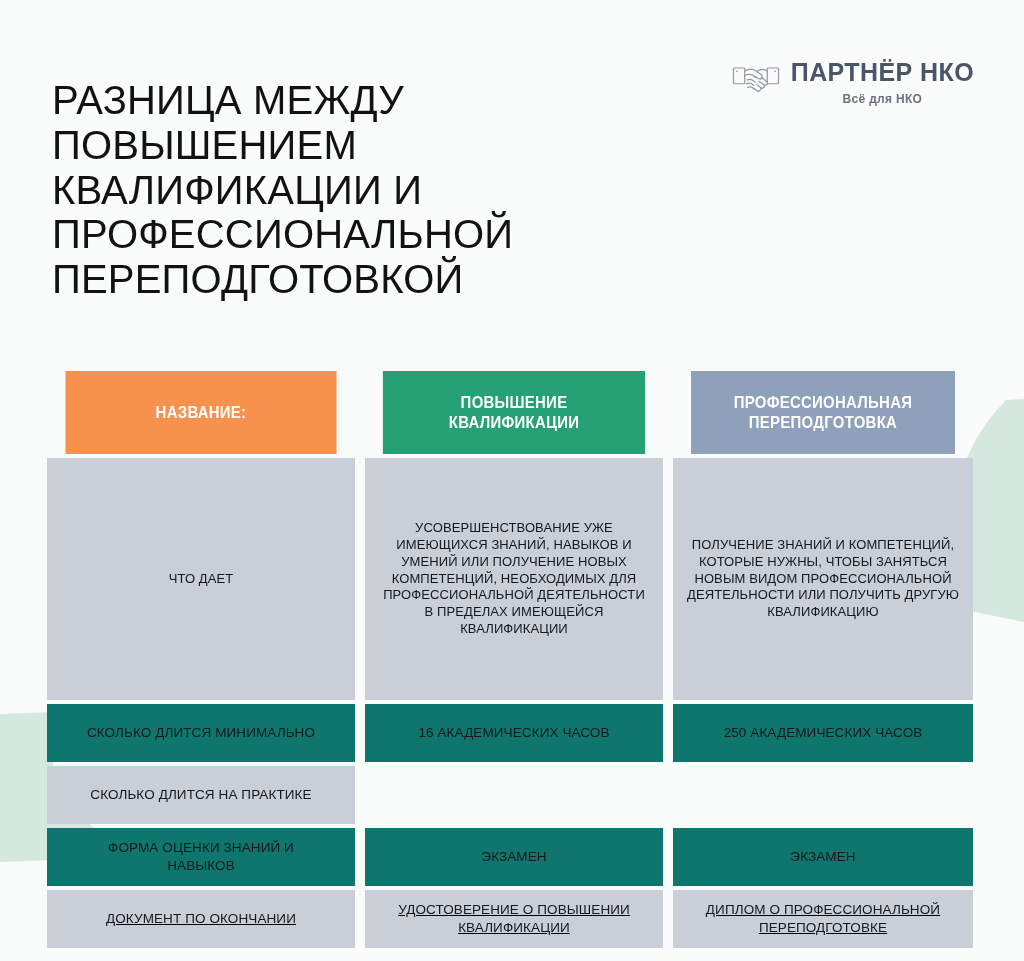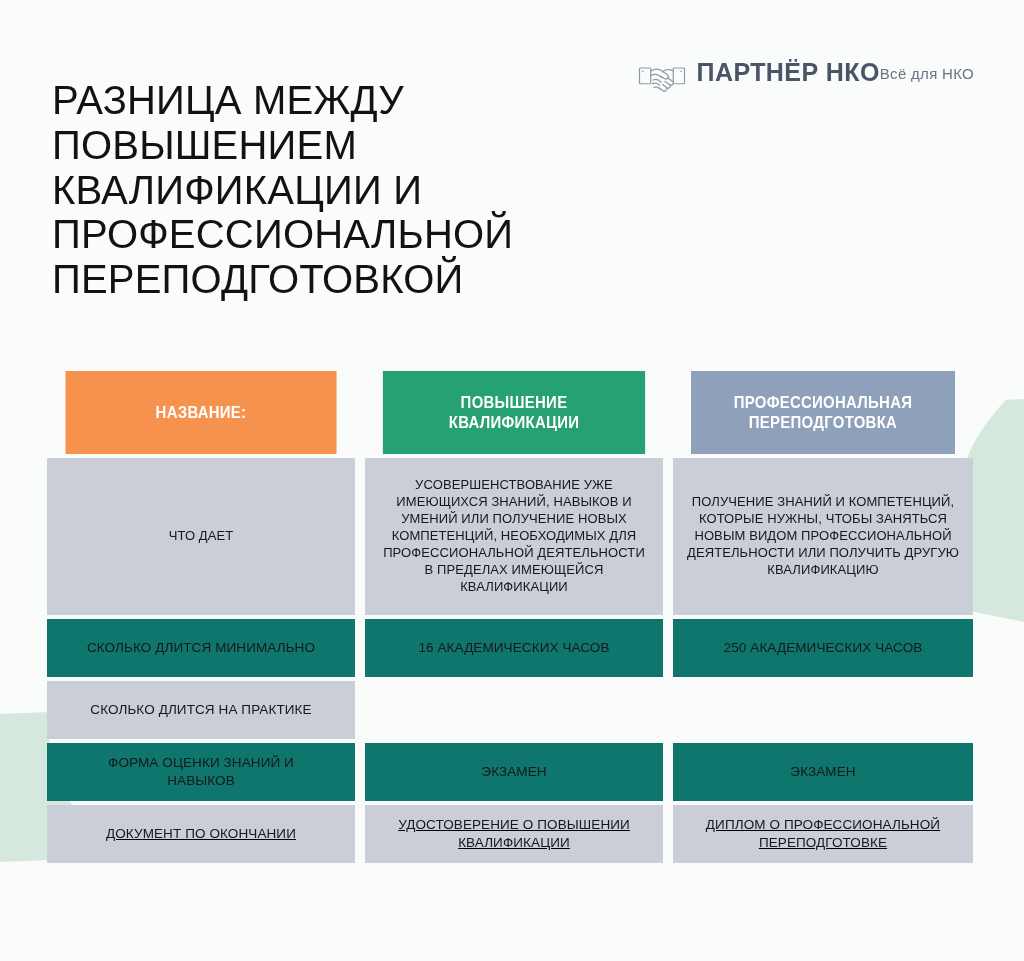--- a/index.html
+++ b/index.html
@@ -60,40 +60,40 @@
 
   .brand-icon {
     width: 48px;
     height: 40px;
     flex: 0 0 auto;
     margin-top: 2px;
   }
 
   .brand-text {
     display: flex;
-    flex-direction: row;
+    flex-direction: column;
     align-items: center;
     padding-top: 2px;
   }
 
   .brand-name {
     font-size: 25px;
     font-weight: 700;
     color: #4a5568;
     letter-spacing: 0.4px;
     line-height: 1;
     white-space: nowrap;
   }
 
   .brand-tagline {
-    font-size: 15px;
-    font-weight: 400;
+    font-size: 12px;
+    font-weight: 700;
     color: #6b7280;
     letter-spacing: 0.3px;
-    margin-top: 1px;
+    margin-top: 7px;
     white-space: nowrap;
   }
 
   
   .table {
     position: absolute;
     left: 47px;
     top: 371px;
     width: 926px;
     z-index: 2;
@@ -137,21 +137,21 @@
   .row-head .col-0 { background: #f7914e; }
   .row-head .col-1 { background: #26a173; }
   .row-head .col-2 { background: #8ea0ba; }
 
   .row-head { margin-bottom: 4px; }
 
   
   .row-dark .cell  { background: #c9ced7; }
   .row-light .cell { background: #0f766e; }
 
-  .h-tall  .cell { height: 157px; }
+  .h-tall  .cell { height: 242px; }
   .h-std   .cell { height: 58px; }
   .h-med   .cell { height: 58px; }
 
   .row-tall .cell { font-size: 13px; line-height: 1.3; }
 </style>
 </head>
 <body>
 
 <svg class="decor-layer" viewBox="0 0 1024 961" xmlns="http://www.w3.org/2000/svg">
   <path fill="#d4e8dd" d="M1024,399 L1006,400 C975,432 958,468 955,510 L955,608 L1024,622 Z"></path>

